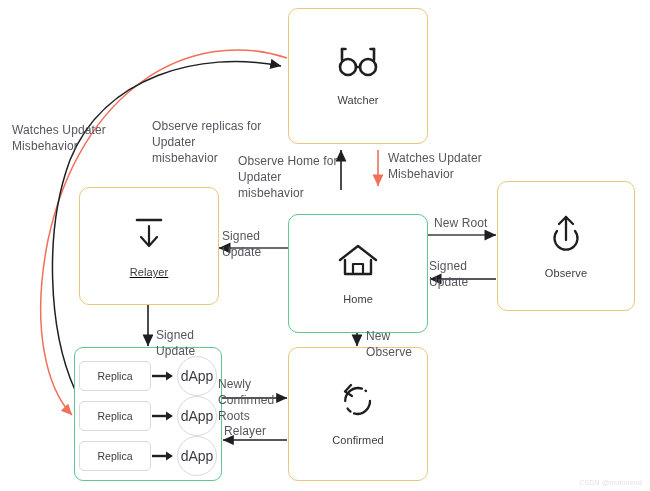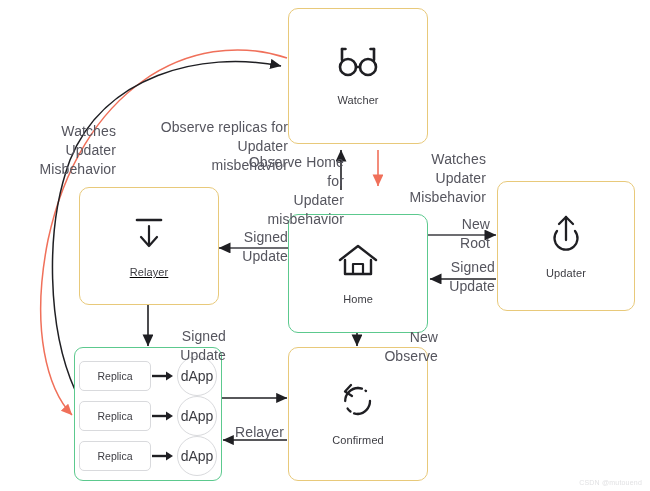--- a/index.html
+++ b/index.html
@@ -103,24 +103,24 @@
     display: flex;
     align-items: center;
     justify-content: center;
     font-size: 14px;
     color: #3c3c42;
   }
 
   
   .edge-label {
     position: absolute;
-    font-size: 14px;
+    font-size: 12px;
     color: #55555e;
     line-height: 1.35;
-    text-align: right;
+    text-align: left;
     white-space: pre-line;
     letter-spacing: .1px;
   }
 
   
   #watermark {
     position: absolute;
     right: 8px;
     bottom: 5px;
     font-size: 7px;
@@ -205,21 +205,21 @@
   </div>
 
   <div class="node" id="node-updater" style="left:497px; top:181px; width:138px; height:130px;">
     <span class="node-icon">
       <svg width="40" height="40" viewBox="0 0 40 40">
         <path d="M20,4 L20,27" stroke="#1f1f23" stroke-width="2.3" stroke-linecap="round"></path>
         <path d="M13,11 L20,4 L27,11" stroke="#1f1f23" stroke-width="2.3" fill="none" stroke-linecap="round" stroke-linejoin="round"></path>
         <path d="M11,18 A 11.5,11.5 0 1 0 29,18" stroke="#1f1f23" stroke-width="2.3" fill="none" stroke-linecap="round"></path>
       </svg>
     </span>
-    <span class="node-label">Updater</span>
+    <span class="node-label">Observe</span>
   </div>
 
   <div class="node" id="node-processer" style="left:288px; top:347px; width:140px; height:134px;">
     <span class="node-icon">
       <svg width="40" height="38" viewBox="0 0 40 38">
         <path d="M32,19 A 13,13 0 0 1 20,32" stroke="#1f1f23" stroke-width="2.3" fill="none" stroke-linecap="round"></path>
         <path d="M20,32 A 13,13 0 0 1 8.2,24" stroke="#1f1f23" stroke-width="2.3" fill="none" stroke-linecap="round" stroke-dasharray="4 4"></path>
         <path d="M7.2,19 A 13,13 0 0 1 20,6" stroke="#1f1f23" stroke-width="2.3" fill="none" stroke-linecap="round"></path>
         <path d="M20,6 A 13,13 0 0 1 28,9" stroke="#1f1f23" stroke-width="2.3" fill="none" stroke-linecap="round" stroke-dasharray="4 4"></path>
         <path d="M13,3 L7,9.5 L14,14" stroke="#1f1f23" stroke-width="2.3" fill="none" stroke-linecap="round" stroke-linejoin="round"></path>
@@ -279,18 +279,20 @@
   <div class="edge-label" style="left:222px; top:228px; width:66px;">Signed Update</div>
 
   <div class="edge-label" style="left:434px; top:215px; width:56px;">New Root</div>
 
   <div class="edge-label" style="left:429px; top:258px; width:66px;">Signed Update</div>
 
   <div class="edge-label" style="left:156px; top:327px; width:70px;">Signed Update</div>
 
   <div class="edge-label" style="left:366px; top:328px; width:72px;">New Observe</div>
 
+  <div class="edge-label" style="left:218px; top:376px; width:74px;">Newly Confirmed
+Roots</div>
 
   <div class="edge-label" style="left:224px; top:423px; width:60px;">Relayer</div>
 
   <div id="watermark">CSDN @mutouend</div>
 
 </div>
 
 </body></html>

